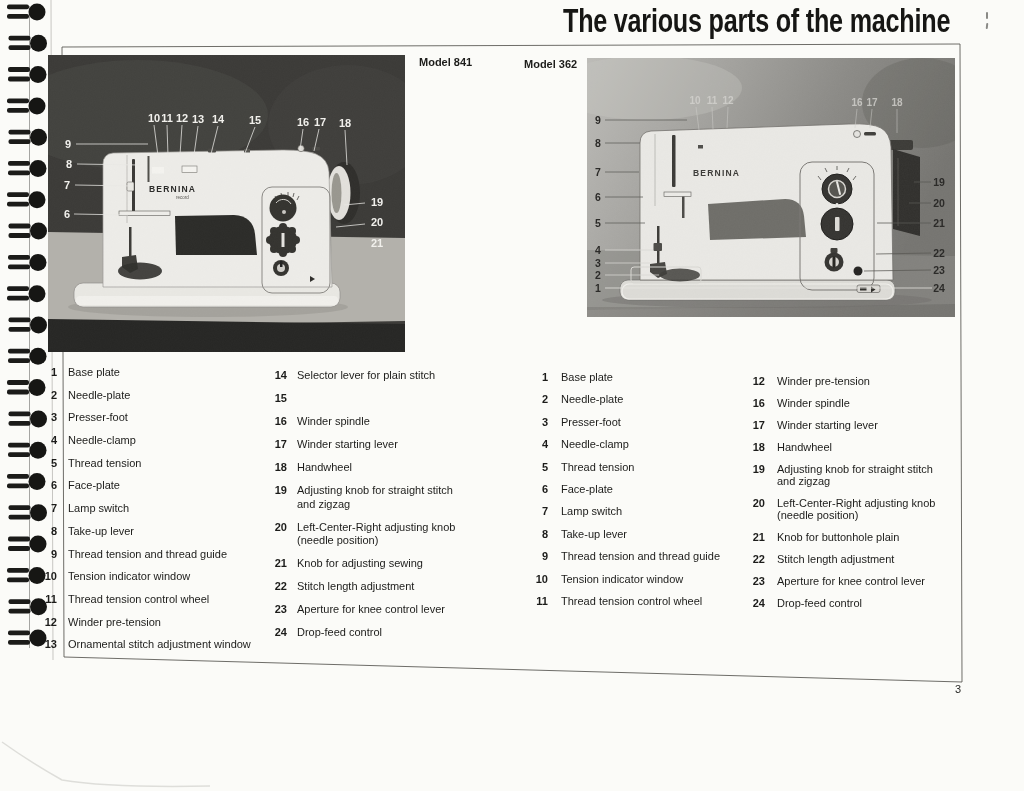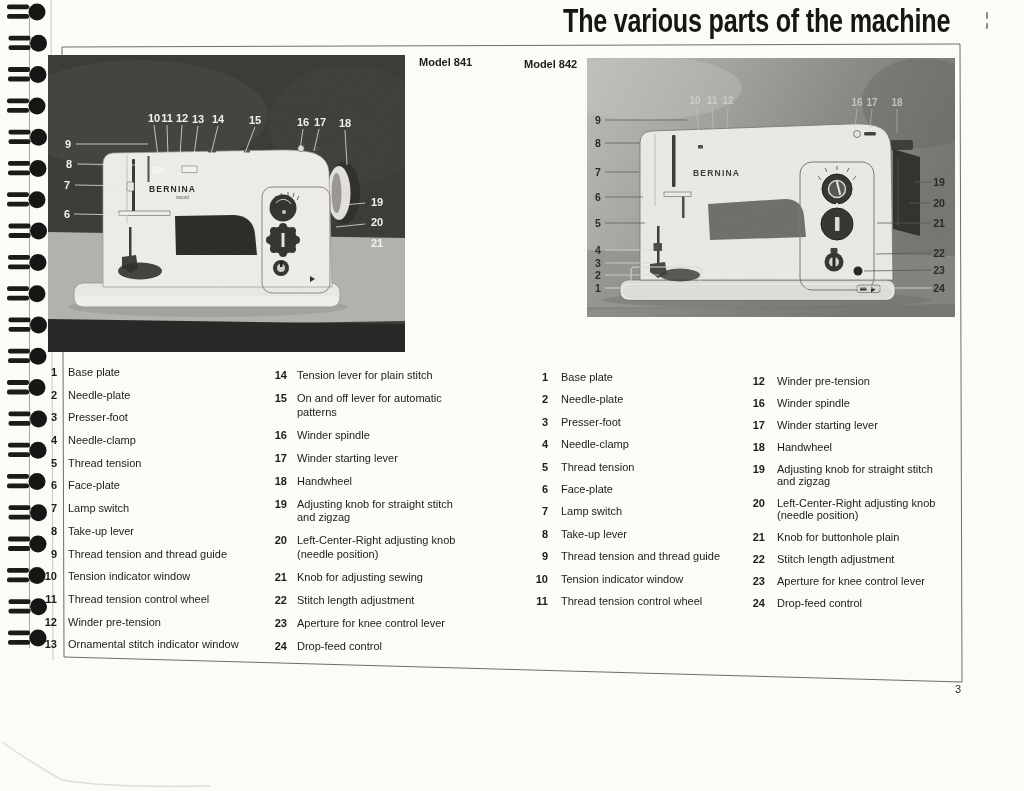--- a/index.html
+++ b/index.html
@@ -174,21 +174,21 @@
     <path d="M2,742 Q30,762 62,780 Q110,788 210,786" fill="none" stroke="#dededa" stroke-width="1.5"></path>
   </svg>
 
   <div class="title">The various parts of the machine</div>
   <span class="ink-mark">
       <i></i>
       <i class="b"></i>
     </span>
 
   <div class="model-label model-1">Model 841</div>
-  <div class="model-label model-2">Model 842</div>
+  <div class="model-label model-2">Model 362</div>
 
   <div class="photo photo1">
     <svg class="art" width="357" height="297" viewBox="0 0 357 297">
       <defs>
         <filter id="grain1">
             <feTurbulence type="fractalNoise" baseFrequency="0.9" numOctaves="2" result="n"></feTurbulence>
           <feColorMatrix in="n" type="matrix" values="0 0 0 0 0.5,0 0 0 0 0.5,0 0 0 0 0.5,0 0 0 0.5 0"></feColorMatrix>
           </filter>
       </defs>
       <rect width="357" height="297" fill="#3b3a37"></rect>
@@ -463,32 +463,30 @@
       <div class="prow">
         <span class="pnum">11</span>
         <span class="plabel">Thread tension control wheel</span>
       </div>
       <div class="prow">
         <span class="pnum">12</span>
         <span class="plabel">Winder pre-tension</span>
       </div>
       <div class="prow">
         <span class="pnum">13</span>
-        <span class="plabel">Ornamental stitch indicator window</span>
+        <span class="plabel">Ornamental stitch adjustment window</span>
       </div>
     </div>
   <div class="plist l01" id="pl-0-1">
       <div class="prow">
         <span class="pnum">14</span>
-        <span class="plabel">Tension lever for plain stitch</span>
+        <span class="plabel">Selector lever for plain stitch</span>
       </div>
       <div class="prow">
         <span class="pnum">15</span>
-        <span class="plabel">On and off lever for automatic
-patterns</span>
       </div>
       <div class="prow">
         <span class="pnum">16</span>
         <span class="plabel">Winder spindle</span>
       </div>
       <div class="prow">
         <span class="pnum">17</span>
         <span class="plabel">Winder starting lever</span>
       </div>
       <div class="prow">

